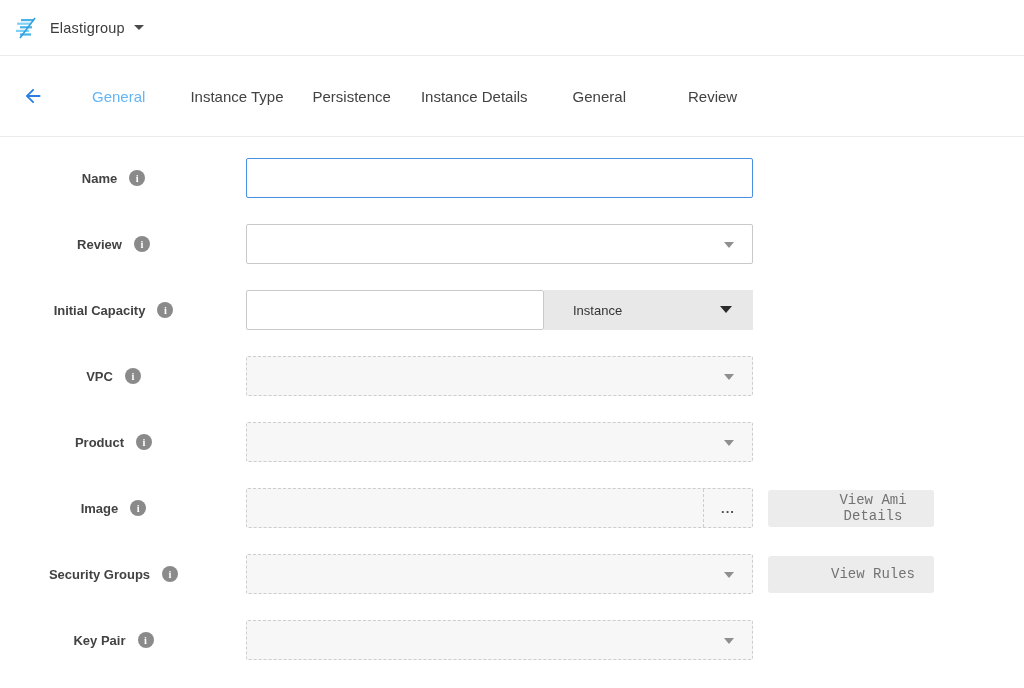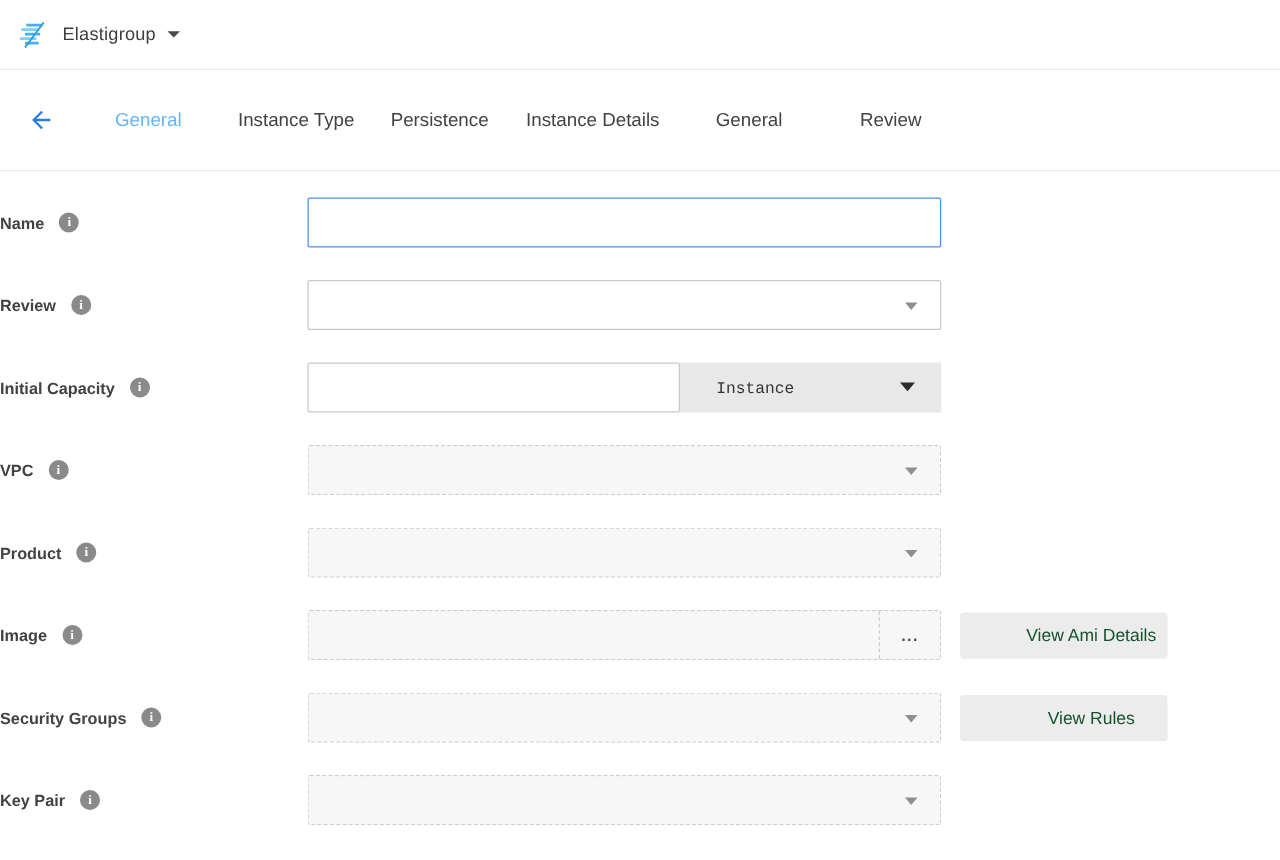--- a/index.html
+++ b/index.html
@@ -25,21 +25,21 @@
   .tab:nth-child(1) { margin-right:45px; }
   .tab:nth-child(2) { margin-right:29px; }
   .tab:nth-child(3) { margin-right:30px; }
   .tab:nth-child(4) { margin-right:45px; }
   .tab:nth-child(5) { margin-right:62px; }
 
   
   .form { padding-top:21px; }
   .row { display:flex; align-items:center; margin-bottom:26px; height:40px; }
   .label-cell { width:227px; display:flex; align-items:center;
-    justify-content:flex-start; flex:none; }
+    justify-content:center; flex:none; }
   .label { font-size:13px; font-weight:bold; color:#424242; white-space:nowrap; }
   .info { width:16px; height:16px; border-radius:50%; background:#8a8a8a;
     color:#fff; font-size:10.5px; font-weight:bold; display:flex; flex:none;
     align-items:center; justify-content:center; margin-left:12px; cursor:pointer;
     font-family:"Liberation Serif", serif; }
   .field-cell { margin-left:19px; width:507px; flex:none; position:relative;
     display:flex; align-items:center; }
 
   .ctl { height:40px; border-radius:2px; }
   input.ctl { outline:none; padding:0 10px; font-size:13px; color:#333; }
@@ -49,32 +49,32 @@
   .select.disabled { border:1px dashed #cdcdcd; background:#f7f7f7; cursor:default; }
   .caret { position:absolute; top:17px; right:18px; width:0; height:0;
     border-left:5.5px solid transparent; border-right:5.5px solid transparent;
     border-top:6px solid #8f8f8f; }
   .caret.dark { border-left-width:6.5px; border-right-width:6.5px;
     border-top:7.5px solid #2b2b2b; right:21px; top:16px; }
 
   .half-input { width:298px; border:1px solid #c9c9c9; background:#fff; }
   .unit-select { width:209px; height:40px; background:#e8e8e8; position:relative;
     display:flex; align-items:center; padding-left:29px; cursor:pointer;
-    font-size:13px; color:#333;font-family:Liberation Mono, monospace; }
+    font-size:13px; color:#333; }
 
   .browse-box { width:507px; height:40px; border:1px dashed #cdcdcd;
     background:#f7f7f7; border-radius:2px; position:relative; }
   .ellipsis-btn { position:absolute; right:0; top:0; bottom:0; width:49px;
     border-left:1px dashed #cdcdcd; display:flex; align-items:center;
     justify-content:center; color:#4d4d4d; font-size:13px; font-weight:bold;
     letter-spacing:1px; cursor:pointer; }
 
   .action-btn { margin-left:15px; width:166px; height:37px; border:none;
-    border-radius:3px; background:#ececec; color:#14532d; font-size:14px;
-    font-family:Liberation Sans, sans-serif; cursor:pointer; flex:none;padding-left:44px; }
+    border-radius:3px; background:#ececec; color:#737373; font-size:14px;
+    font-family:Liberation Mono, monospace; cursor:pointer; flex:none;padding-left:44px; }
 </style>
 </head>
 <body>
 
 <div class="topbar">
   <div class="brand">
     <span style="display:flex;">
       <svg width="26" height="22" viewBox="0 0 26 22">
         <rect x="7" y="2" width="13" height="2.2" fill="#49b2e8"></rect>
         <rect x="3" y="5.6" width="14" height="2.2" fill="#7fd0f5"></rect>

